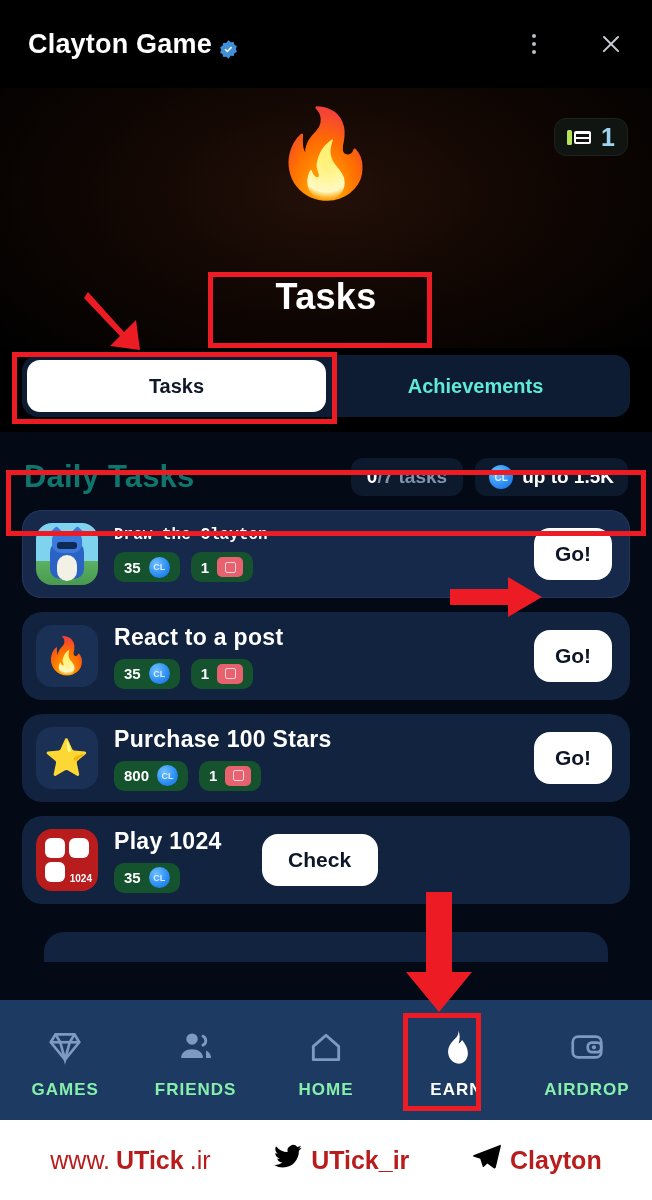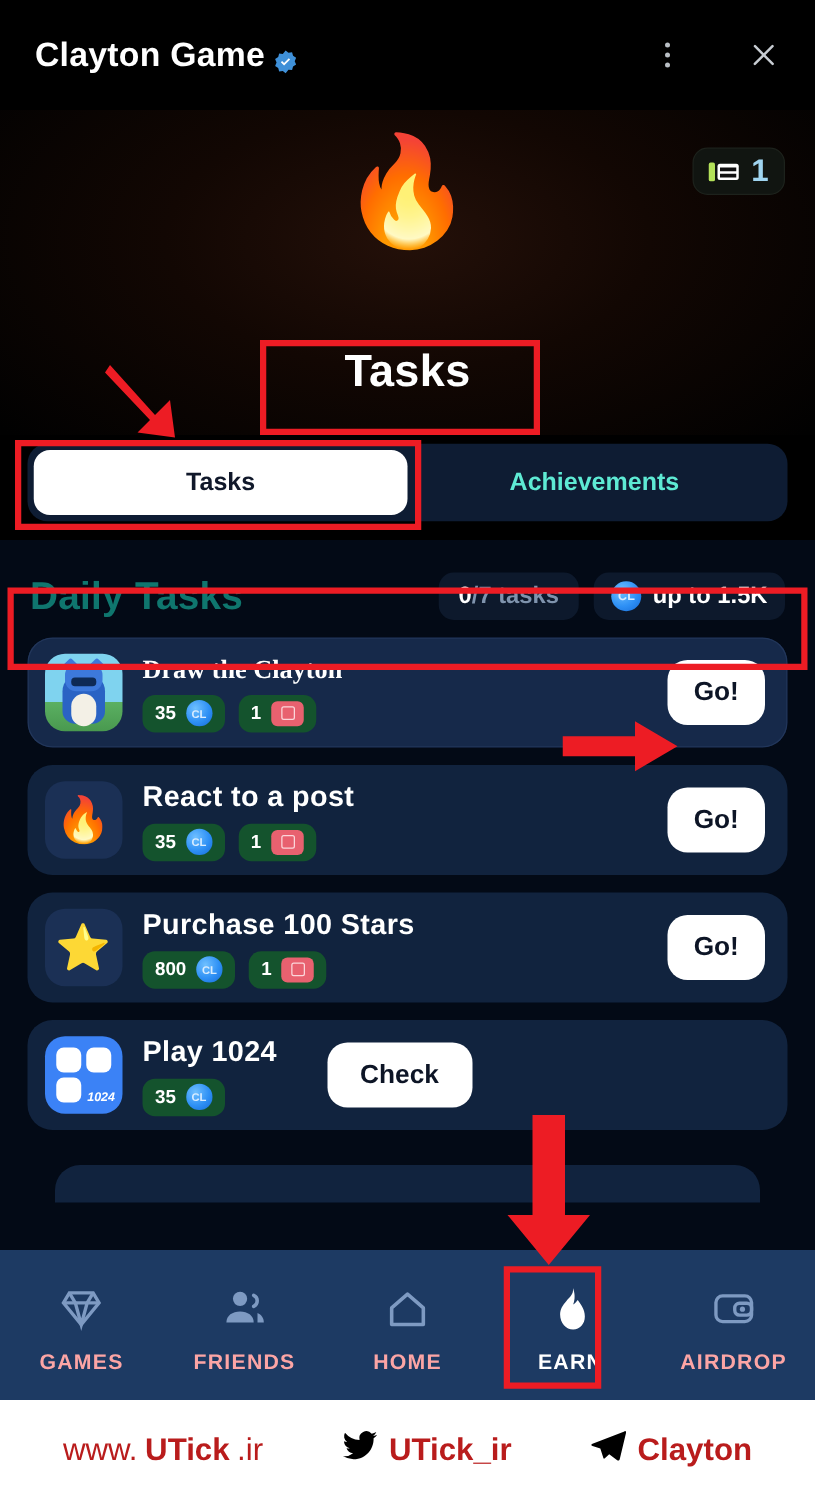--- a/index.html
+++ b/index.html
@@ -108,24 +108,24 @@
     display:flex; align-items:center; padding:0 18px 0 14px; position:relative;
   }
   .task-card.highlight { background:#16294a; box-shadow:inset 0 0 0 1px #22365a; }
   .task-icon {
     width:62px; height:62px; border-radius:16px; flex:none;
     display:flex; align-items:center; justify-content:center; font-size:36px;
     background:#16294a; overflow:hidden; position:relative;
   }
   .task-icon.clayton { background:linear-gradient(#7fd3ef 0%, #7fd3ef 62%, #5bb062 62%, #49994f 100%); }
   .task-icon.plain { background:#1b3055; }
-  .task-icon.g1024 { background:#3b82f6;font-style:italic; }
+  .task-icon.g1024 { background:#b91c1c; }
   .task-meta { margin-left:16px; display:flex; flex-direction:column; gap:8px; }
   .task-title { font-size:23px; font-weight:bold; color:#fff; letter-spacing:.3px; }
-  .task-title.mono { font-family:Liberation Serif, serif; font-size:21px; letter-spacing:0; }
+  .task-title.mono { font-family:Liberation Mono, monospace; font-size:16px; letter-spacing:0; }
   .rewards { display:flex; gap:11px; }
   .reward {
     background:#14532d; border-radius:10px; height:30px; padding:0 10px;
     display:flex; align-items:center; gap:8px; font-size:15px; font-weight:bold; color:#fff;
   }
   .ticket {
     width:26px; height:20px; border-radius:5px; background:#e8616f;
     display:flex; align-items:center; justify-content:center;
   }
   .ticket span { width:11px; height:11px; border:1.6px solid #fbd7db; border-radius:2px; display:block; }
@@ -162,21 +162,21 @@
   }
 
   
   .nav {
     position:absolute; left:0; bottom:80px; width:652px; height:120px;
     background:#1d3a63; display:flex; align-items:center; padding-top:6px;
   }
   .nav-item {
     flex:1; display:flex; flex-direction:column; align-items:center; gap:12px; cursor:pointer;
   }
-  .nav-label { font-size:17px; font-weight:bold; letter-spacing:1px; color:#fca5a5; }
+  .nav-label { font-size:17px; font-weight:bold; letter-spacing:1px; color:#86efac; }
   .nav-item.active .nav-label { color:#fff; }
   .nav-ico { height:42px; display:flex; align-items:center; justify-content:center; }
   .nav-ico svg { display:block; }
 
   
   .wm {
     position:absolute; left:0; bottom:0; width:652px; height:80px; background:#fff;
     display:flex; align-items:center; justify-content:space-around; padding:0 20px;
   }
   .wm-item { display:flex; align-items:center; gap:6px; font-size:25px; color:#b91c1c; }

